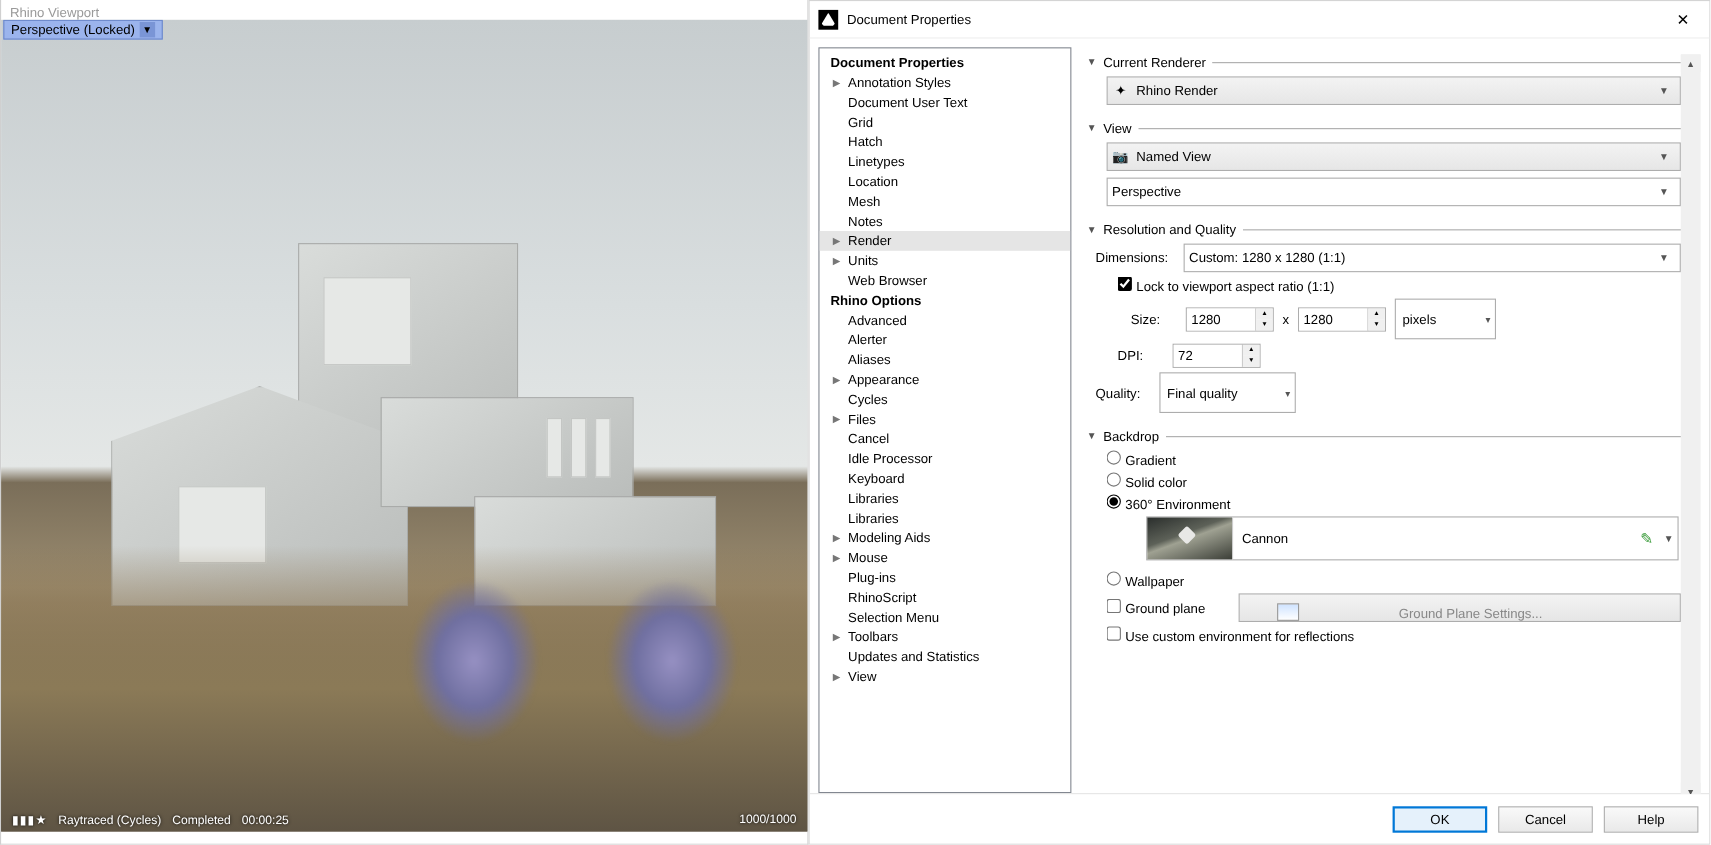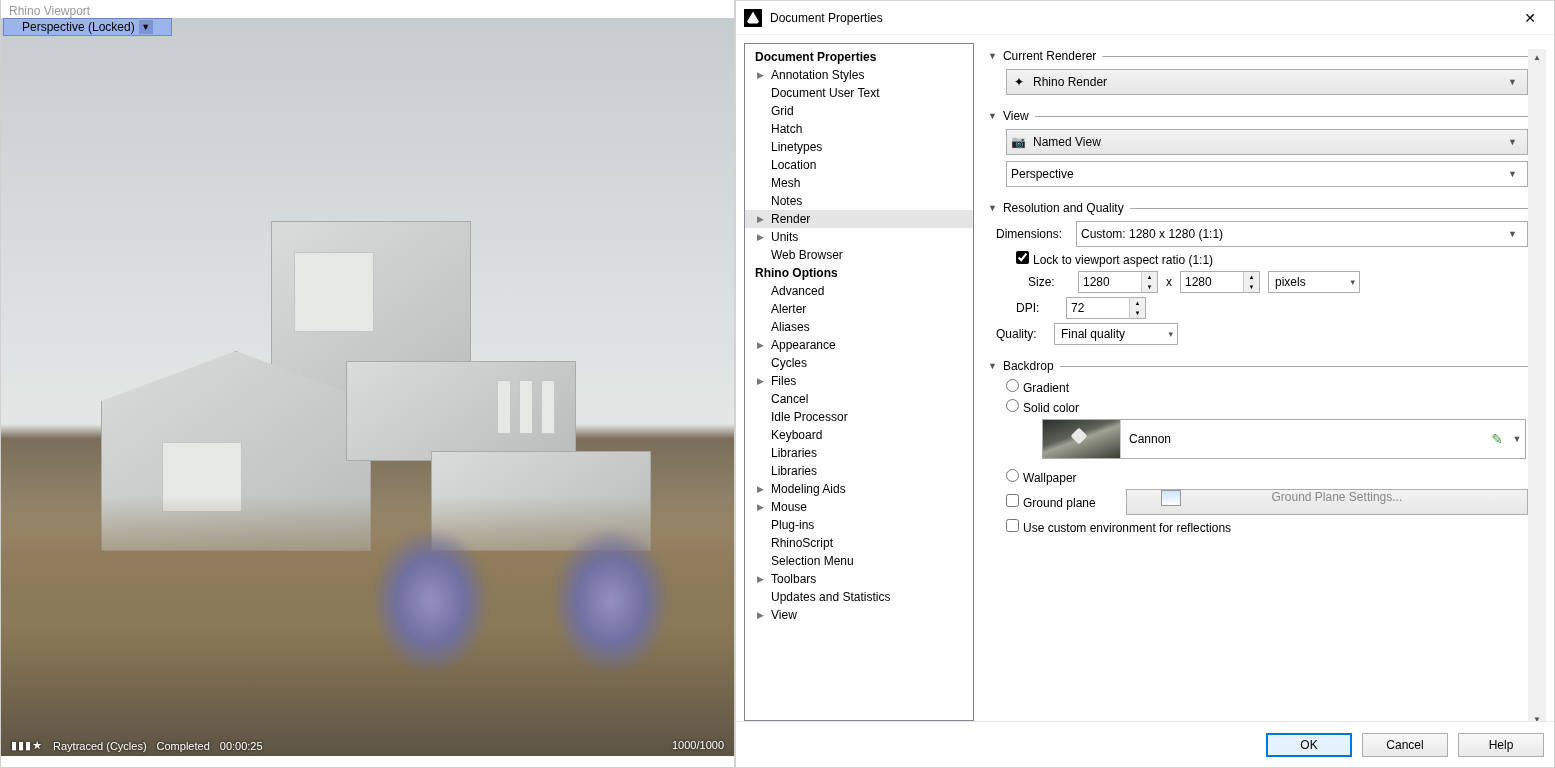--- a/index.html
+++ b/index.html
@@ -1,21 +1,21 @@
 <!DOCTYPE html>
 <html><head>
 <meta charset="utf-8">
 <style>
 * { box-sizing: border-box; margin: 0; padding: 0; font-family: "Segoe UI", Arial, sans-serif; }
 body { width: 1555px; height: 768px; background: #fff; display: flex; overflow: hidden; }
 
 .viewport-pane { width: 735px; height: 768px; border: 1px solid #d0d0d0; border-top: none; background: #fff; position: relative; }
 .viewport-title { font-size: 12px; color: #9a9a9a; padding: 4px 8px 0 8px; }
 .viewport-canvas { position: relative; width: 100%; height: 738px; background: linear-gradient(to bottom, #c7cdcf 0%, #d9dedf 35%, #e4e7e6 55%, #7a6e59 57%, #9b8c70 70%, #5e5444 100%); overflow: hidden; }
-.viewport-tab { position: absolute; top: 0; left: 2px; background: #9bb4ed; border: 1px solid #6b87c9; font-size: 12px; padding: 1px 18px; display: flex; align-items: center; gap: 4px; }
+.viewport-tab { position: absolute; top: 0; left: 2px; background: #9bb4ed; border: 1px solid #6b87c9; font-size: 12px; padding: 1px 6px; display: flex; align-items: center; gap: 4px; }
 .viewport-tab .chev { width: 14px; height: 14px; background: #7a95d6; display: flex; align-items: center; justify-content: center; font-size: 9px; }
 
 .building { position: absolute; left: 100px; bottom: 205px; width: 560px; height: 330px; }
 .block { position: absolute; background: linear-gradient(145deg, #d9dcda, #b9bcba); border: 1px solid #a9aba9; }
 .block.b1 { left: 170px; top: 0; width: 200px; height: 200px; } 
 .block.b2 { left: 0; top: 130px; width: 270px; height: 200px; clip-path: polygon(0 50px, 50% 0, 100% 50px, 100% 100%, 0 100%); }
 .block.b3 { left: 245px; top: 140px; width: 230px; height: 100px; }
 .block.b4 { left: 330px; top: 230px; width: 220px; height: 100px; }
 .win { position: absolute; background: #e6e8e6; border: 1px solid #c4c6c4; }
 
@@ -57,33 +57,33 @@
 .dd .dd-arrow { margin-left: auto; font-size: 9px; color: #555; padding: 0 6px; }
 .dd .dd-icon { width: 16px; height: 16px; display:flex; align-items:center; justify-content:center; }
 
 .indent { margin-left: 18px; }
 .row { display: flex; align-items: center; gap: 8px; margin: 4px 0; }
 .label-w { width: 72px; }
 .numbox { display: flex; border: 1px solid #adadad; background: #fff; height: 22px; }
 .numbox input { border: none; outline: none; width: 62px; font-size: 12px; padding: 0 4px; }
 .spin { width: 16px; display: flex; flex-direction: column; border-left: 1px solid #ccc; }
 .spin div { height: 10px; font-size: 6px; text-align: center; background: #f0f0f0; line-height: 10px; }
-.sel { border: 1px solid #adadad; background: #fff; height: 22px; padding: 0 18px 0 6px; position: relative; display: flex; align-items: center; }
+.sel { border: 1px solid #adadad; background: #fff; height: 37px; padding: 0 18px 0 6px; position: relative; display: flex; align-items: center; }
 .sel::after { content: "▾"; position: absolute; right: 4px; font-size: 9px; color: #555; }
 
 input[type=checkbox], input[type=radio] { margin: 0 4px 0 0; accent-color: #000; }
 
 .env-row { display:flex; border:1px solid #adadad; height:40px; align-items:center; margin-left: 36px; margin-top:4px; margin-right:2px; }
 .env-thumb { width: 78px; height: 38px; background: linear-gradient(160deg,#2a2e2c 0%, #5d6158 40%, #9fa192 50%, #3b3e37 100%); border-right:1px solid #ccc; position:relative; }
 .env-thumb::after { content:""; position:absolute; left:30px; top:10px; width:12px; height:12px; background:#e8e8e6; border-radius:2px; transform: rotate(45deg); }
 .env-name { flex:1; padding-left: 8px; }
 .edit-icon { width:24px; color:#3a9b3a; font-size:14px; text-align:center; }
 .env-arrow { width:16px; font-size:9px; color:#555; text-align:center; }
 
-.gp-btn { flex:1; border:1px solid #adadad; background: linear-gradient(#f3f3f3,#e6e6e6); height:26px; display:flex; align-items:flex-start; justify-content:center; gap:90px; color:#888; }
+.gp-btn { flex:1; border:1px solid #adadad; background: linear-gradient(#f3f3f3,#e6e6e6); height:26px; display:flex; align-items:flex-end; justify-content:center; gap:90px; color:#888; }
 .gp-icon { width:20px; height:16px; background: linear-gradient(#cfe3ff,#fff); border:1px solid #999; position:relative; }
 
 .dialog-buttons { height: 46px; border-top: 1px solid #e5e5e5; display: flex; align-items: center; justify-content: flex-end; gap: 10px; padding: 0 10px; }
 .btn { width: 86px; height: 24px; border: 1px solid #adadad; background: linear-gradient(#f9f9f9,#e9e9e9); font-size: 12px; }
 .btn.primary { border: 2px solid #0078d7; background:#e5f1fb; }
 </style>
 </head>
 <body>
 
 <div class="viewport-pane">
@@ -260,20 +260,23 @@
         <span>Backdrop</span>
         <div class="line"></div>
       </div>
       <div class="indent">
         <div class="row">
               <label><input type="radio" name="bd" style=""><span>Gradient</span></label>
             </div>
         <div class="row">
               <label><input type="radio" name="bd" style=""><span>Solid color</span></label>
             </div>
+        <div class="row">
+              <label><input type="radio" name="bd" checked="" style=""><span>360° Environment</span></label>
+            </div>
         <div class="env-row">
           <div class="env-thumb"></div>
           <div class="env-name">Cannon</div>
           <div class="edit-icon">✎</div>
           <div class="env-arrow">▼</div>
         </div>
         <div class="row" style="margin-top:10px">
               <label><input type="radio" name="bd" style=""><span>Wallpaper</span></label>
             </div>
 

